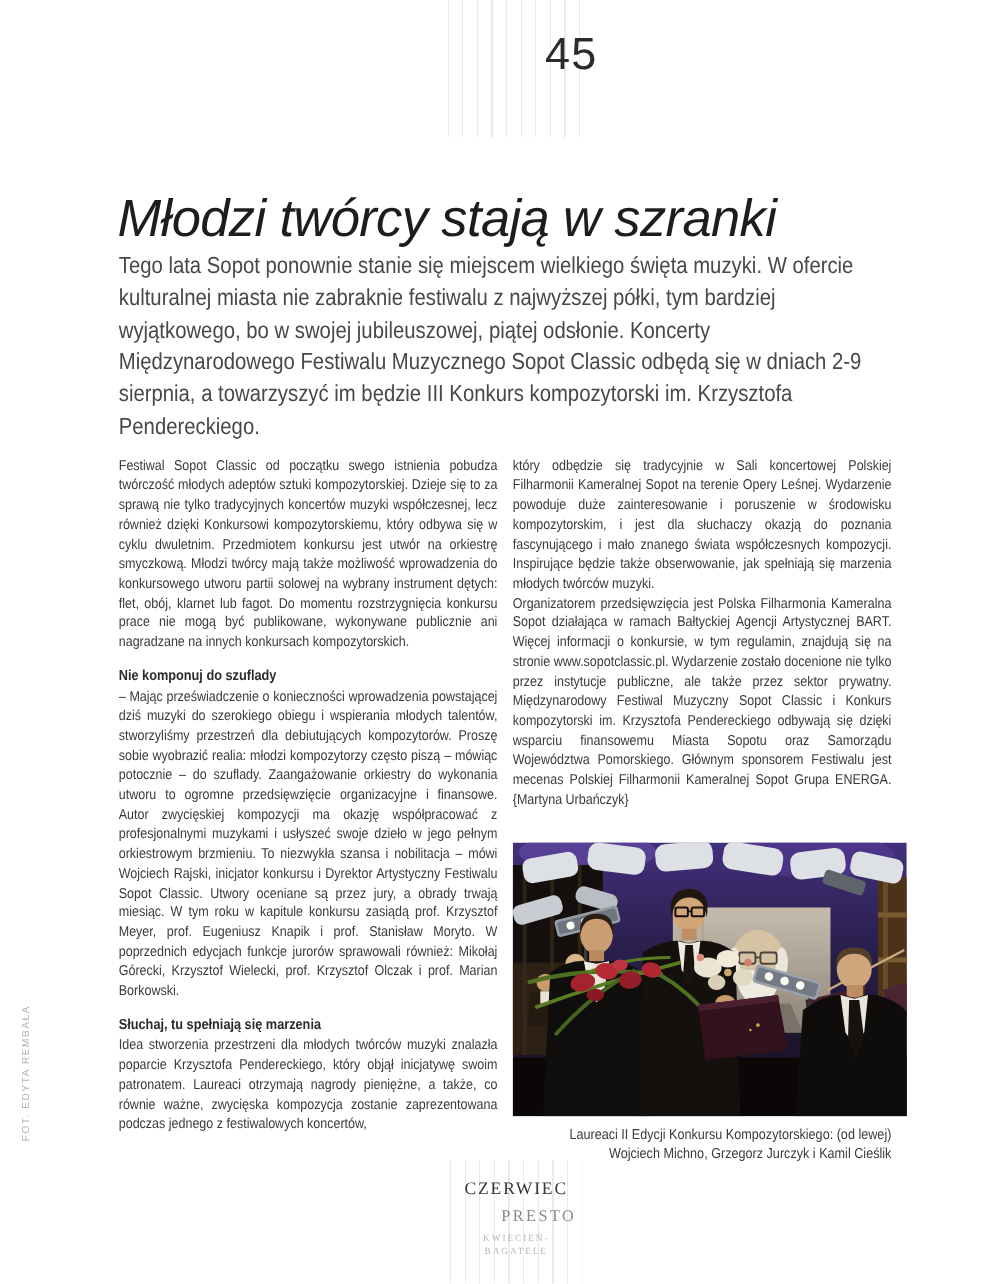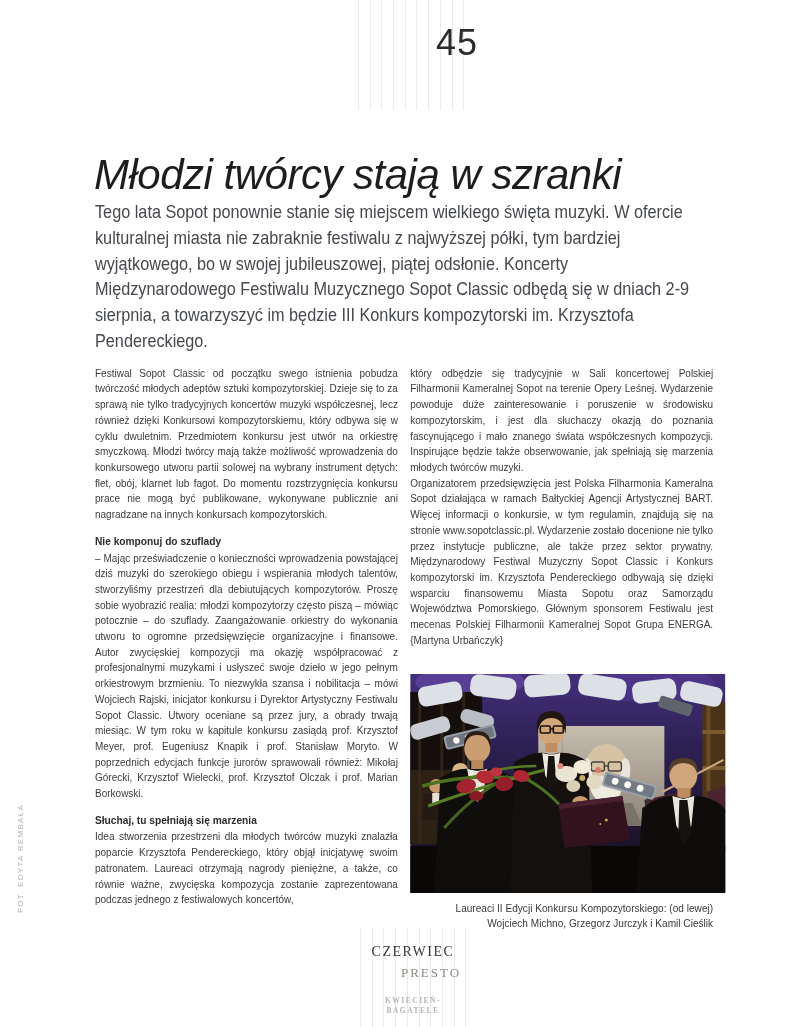--- a/index.html
+++ b/index.html
@@ -44,21 +44,21 @@
   .photo-svg{width:359px;height:219px;display:block;}
   .caption{
     margin-top:8px;text-align:right;font-size:11.5px;line-height:15px;color:#3a3a3a;
   }
   .footer{
     position:absolute;left:360px;top:944px;width:106px;text-align:center;
     font-family:"Liberation Serif",serif;
   }
   .footer .brand{font-size:14px;letter-spacing:1.5px;color:#3b3733;display:block;}
   .footer .section{font-size:13px;letter-spacing:2px;color:#8d8984;display:block;margin-top:5px;margin-left:36px;}
-  .footer .issue{font-size:7.5px;letter-spacing:1.5px;color:#b9b5b0;display:block;margin-top:15px;line-height:10px;font-weight:bold;}
+  .footer .issue{font-size:7.5px;letter-spacing:1.5px;color:#b9b5b0;display:block;margin-top:5px;line-height:10px;}
 </style>
 </head>
 <body>
 
 <div class="deco-lines deco-top"></div>
 
 <div class="page-number">45</div>
 
 <div class="photo-credit">FOT. EDYTA REMBAŁA</div>
 

